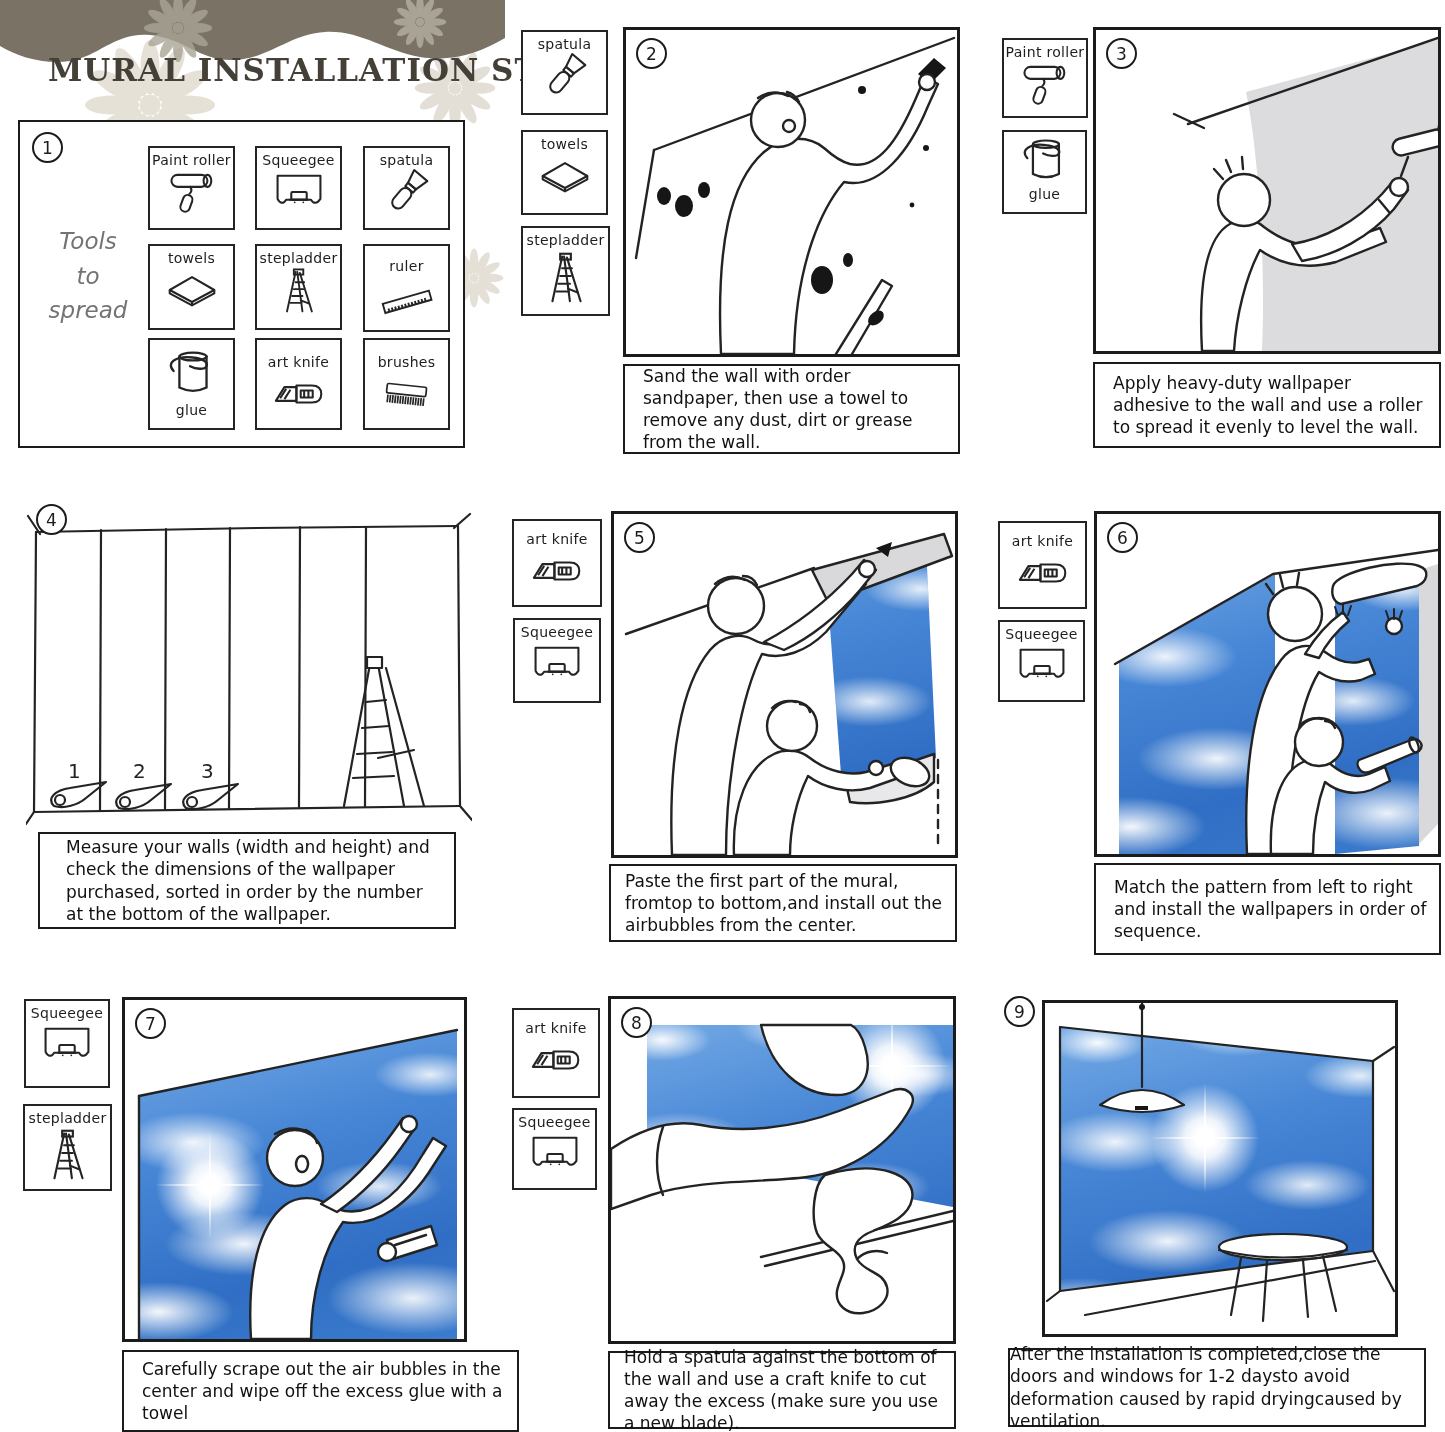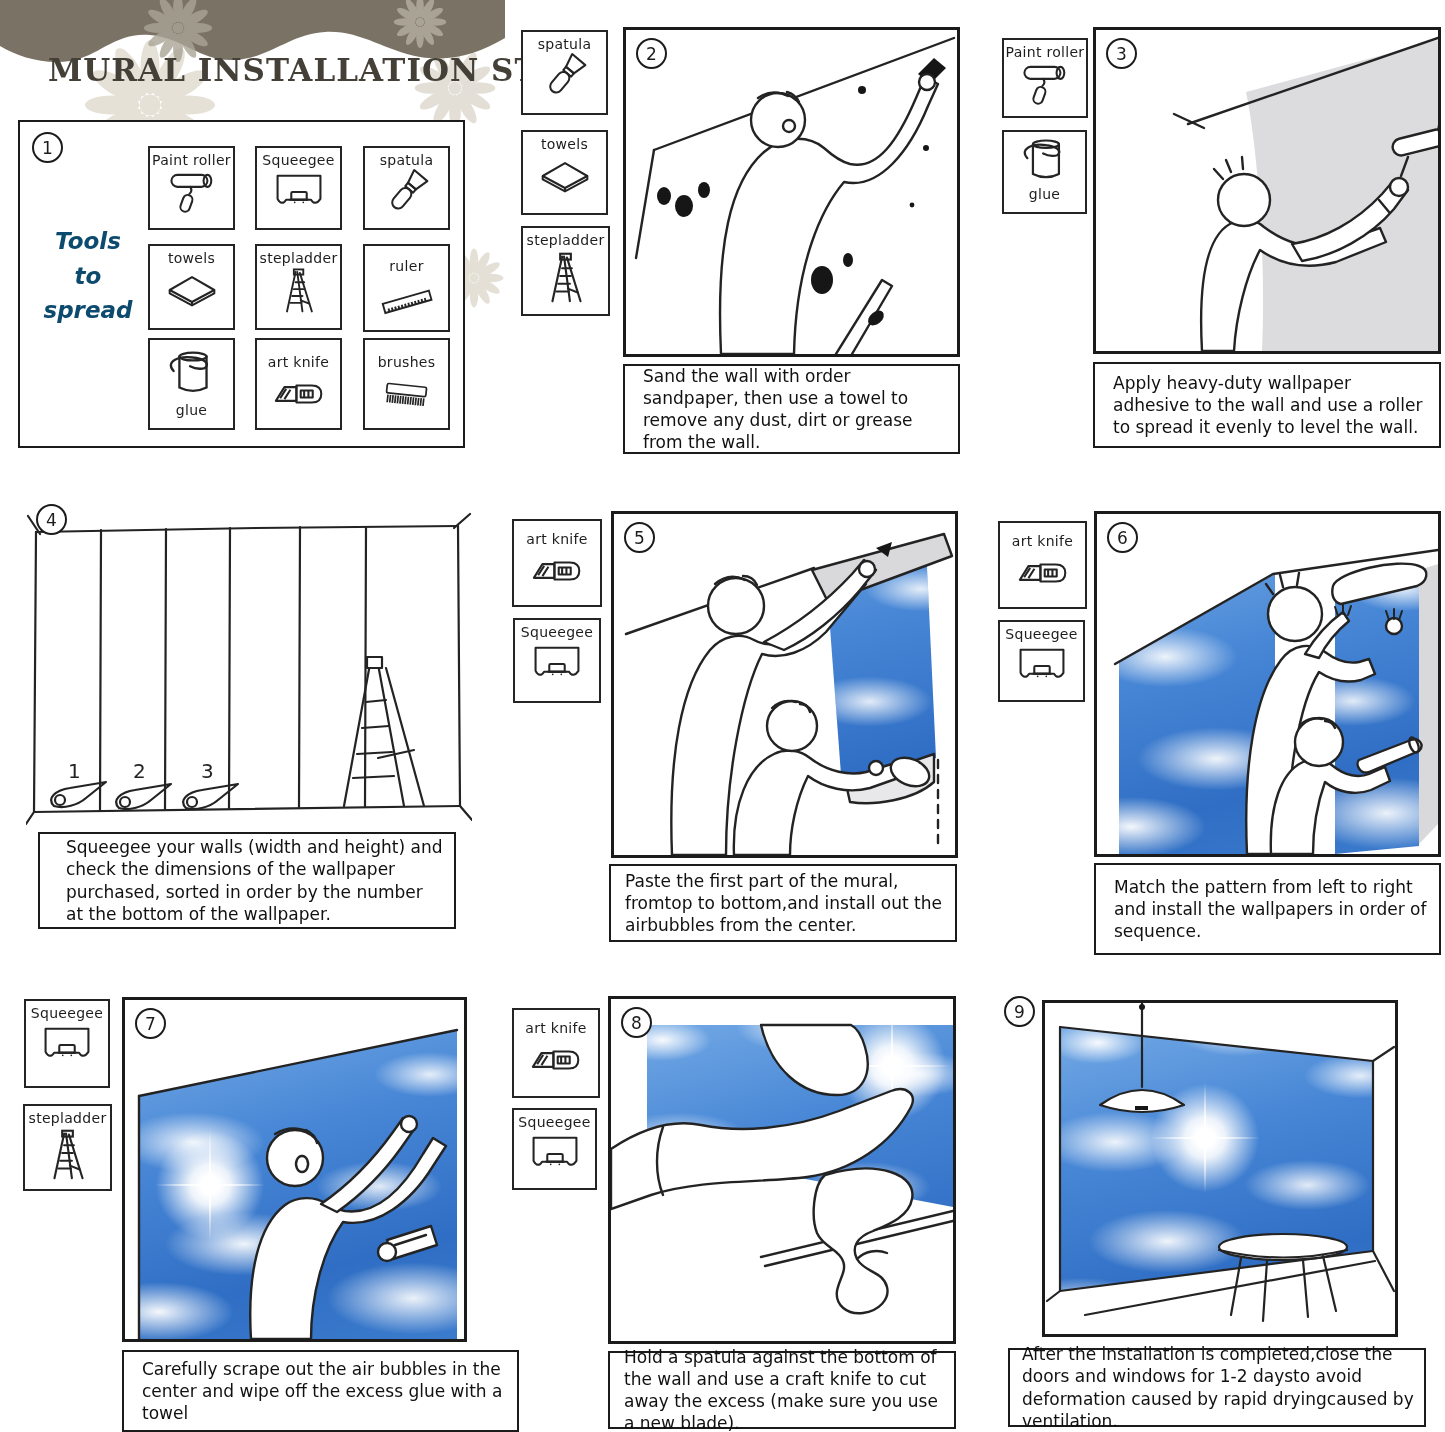--- a/index.html
+++ b/index.html
@@ -24,21 +24,21 @@
   .toolcard{position:absolute;border:2px solid #242424;background:#fff;box-sizing:border-box;
       display:flex;flex-direction:column;align-items:center;padding-top:4px;}
   .toolcard .lbl{font-size:14px;letter-spacing:.3px;color:#1d1d1d;white-space:nowrap;}
   .ticon{width:62px;height:48px;flex:0 0 auto;}
   .toolcard.rev{justify-content:flex-end;padding-bottom:10px;}
 
   
   .tools-box{position:absolute;left:18px;top:120px;width:447px;height:328px;
       border:2.5px solid #1b1b1b;background:#fff;box-sizing:border-box;}
   .tools-heading{position:absolute;left:14px;top:102px;width:108px;text-align:center;
-      font-style:italic;font-weight:700;font-size:23px;line-height:1.5;color:#0c4a6e;}
+      font-style:italic;font-weight:400;font-size:23px;line-height:1.5;color:#737373;}
   .tools-heading span{display:block;}
 
   
   .sky{position:absolute;inset:0;
     background:
       radial-gradient(ellipse 70px 30px at 15% 12%, rgba(255,255,255,.95), rgba(255,255,255,0) 70%),
       radial-gradient(ellipse 90px 38px at 55% 8%, rgba(255,255,255,.9), rgba(255,255,255,0) 70%),
       radial-gradient(ellipse 80px 32px at 90% 22%, rgba(255,255,255,.85), rgba(255,255,255,0) 70%),
       radial-gradient(ellipse 100px 42px at 20% 42%, rgba(255,255,255,.9), rgba(255,255,255,0) 72%),
       radial-gradient(ellipse 90px 36px at 75% 55%, rgba(255,255,255,.85), rgba(255,255,255,0) 70%),
@@ -347,21 +347,21 @@
       <g>
         <path d="M318 300 L344 158 M378 300 L352 158"></path>
         <rect x="341" y="151" width="15" height="11" fill="#ffffff"></rect>
         <path d="M327 272 L368 270 M331 248 L366 246 M336 222 L363 220 M340 196 L360 194"></path>
         <path d="M398 300 L360 162"></path>
         <path d="M352 252 L388 244"></path>
       </g>
     </g>
   </svg>
   <div class="caption" style="left:38px;top:832px;width:418px;height:97px;padding-left:26px;">
-    <span>Squeegee your walls (width and height) and check the dimensions of the wallpaper purchased, sorted in order by the number at the bottom of the wallpaper.</span>
+    <span>Measure your walls (width and height) and check the dimensions of the wallpaper purchased, sorted in order by the number at the bottom of the wallpaper.</span>
   </div>
 
   <div class="toolcard" style="left:512px;top:519px;width:90px;height:88px;">
     <span class="lbl" style="margin-top:6px;">art knife</span>
     <svg class="ticon">
         <use href="#i-art-knife"></use>
       </svg>
   </div>
   <div class="toolcard" style="left:513px;top:618px;width:88px;height:85px;">
     <span class="lbl">Squeegee</span>
@@ -536,17 +536,17 @@
           <rect x="90" y="103" width="13" height="4" fill="#161616" stroke="none"></rect>
         </g>
         <g>
           <ellipse cx="238" cy="244" rx="64" ry="13" fill="#ffffff"></ellipse>
           <path d="M174 247 Q238 262 302 247"></path>
           <path d="M196 255 L186 312 M278 253 L291 308 M222 258 L218 318 M258 257 L263 314"></path>
         </g>
       </g>
     </svg>
   </div>
-  <div class="caption" style="left:1008px;top:1348px;width:418px;height:79px;padding-left:12px;font-size:17px;">
+  <div class="caption" style="left:1008px;top:1348px;width:418px;height:79px;padding-left:0;font-size:17px;">
     <span>After the installation is completed,close the doors and windows for 1-2 daysto avoid deformation caused by rapid dryingcaused by ventilation.</span>
   </div>
 
 </div>
 
 </body></html>

